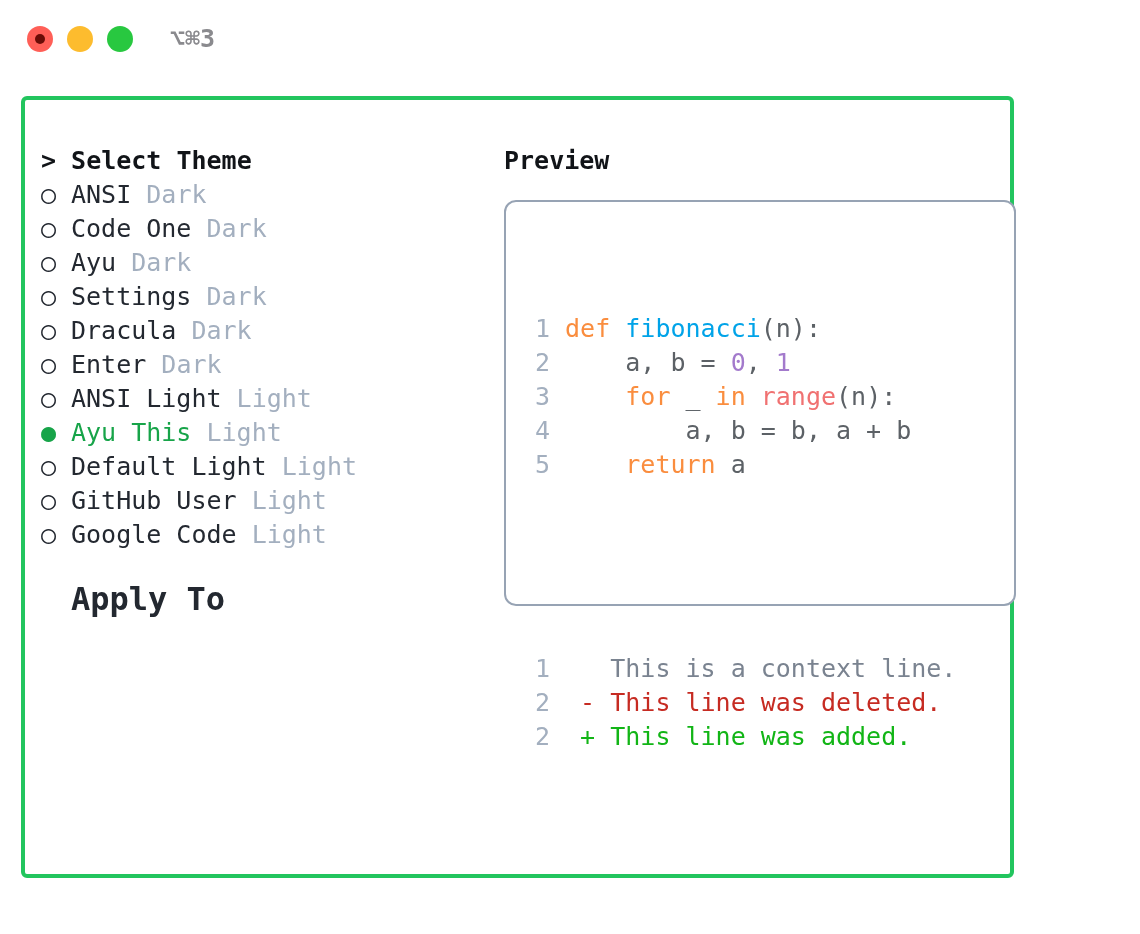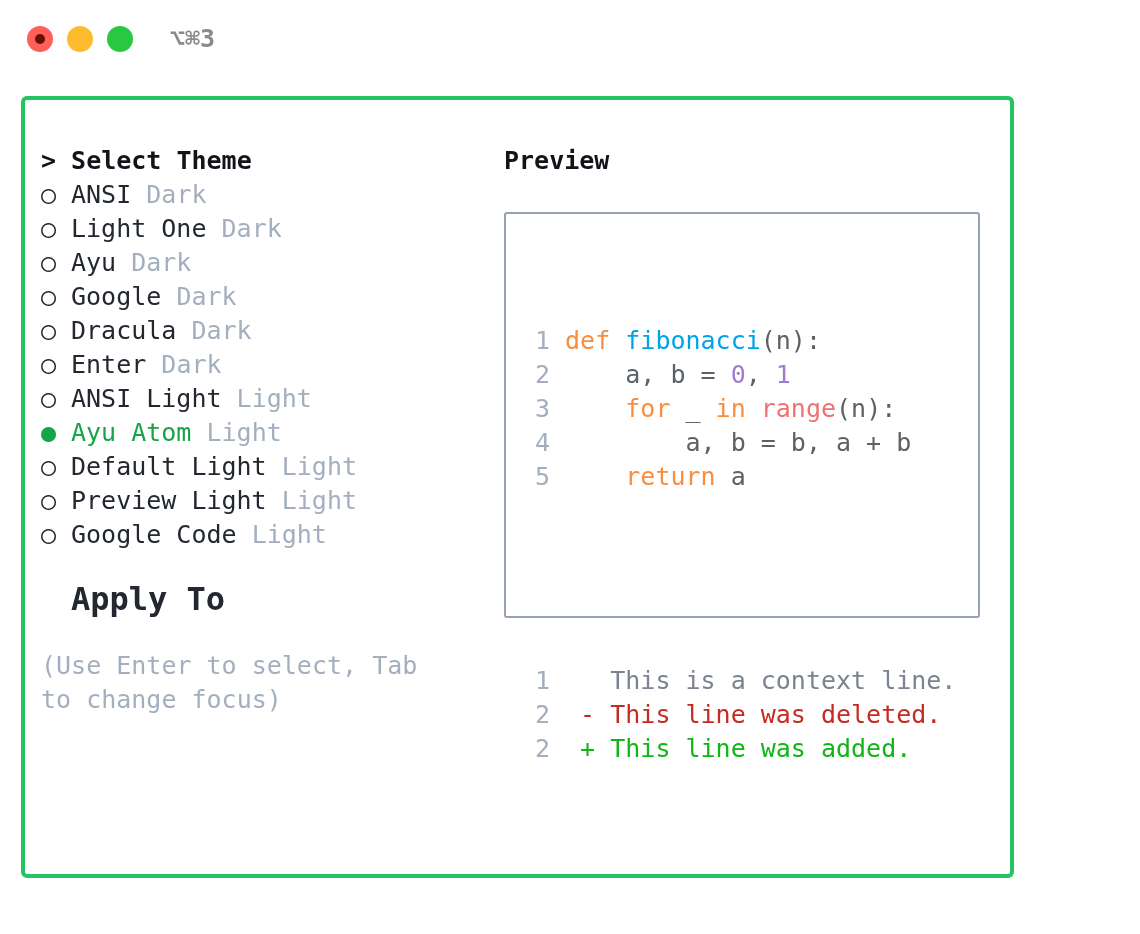--- a/index.html
+++ b/index.html
@@ -131,25 +131,25 @@
     width: 500px;
   }
   #preview-header {
     font-size: 25px;
     font-weight: bold;
     color: #111418;
     line-height: 34px;
     white-space: pre;
   }
   #preview-box {
-    margin-top: 34px;
-    width: 476px;
+    margin-top: 22px;
+    width: 512px;
     height: 406px;
     border: 2px solid #97A3B4;
-    border-radius: 3px;
+    border-radius: 12px;
     box-sizing: border-box;
     background: #ffffff;
     position: relative;
   }
   #code-area {
     position: absolute;
     left: 14px;
     top: 42px;
     font-size: 25px;
     line-height: 34px;
@@ -186,37 +186,36 @@
     <div class="traffic-dot" id="dot-max"></div>
     <div id="shortcut-label">⌥⌘3</div>
   </div>
 
   <div id="main-panel">
 
     <div id="theme-column">
       <div class="row" id="theme-header">&gt; Select Theme</div>
       <div id="theme-list">
           <div class="row"><span class="bullet">○</span><span class="item-label">ANSI</span><span> </span><span class="variant-label">Dark</span></div>
-          <div class="row"><span class="bullet">○</span><span class="item-label">Light One</span><span> </span><span class="variant-label">Dark</span></div>
+          <div class="row"><span class="bullet">○</span><span class="item-label">Code One</span><span> </span><span class="variant-label">Dark</span></div>
           <div class="row"><span class="bullet">○</span><span class="item-label">Ayu</span><span> </span><span class="variant-label">Dark</span></div>
-          <div class="row"><span class="bullet">○</span><span class="item-label">Google</span><span> </span><span class="variant-label">Dark</span></div>
+          <div class="row"><span class="bullet">○</span><span class="item-label">Settings</span><span> </span><span class="variant-label">Dark</span></div>
           <div class="row"><span class="bullet">○</span><span class="item-label">Dracula</span><span> </span><span class="variant-label">Dark</span></div>
           <div class="row"><span class="bullet">○</span><span class="item-label">Enter</span><span> </span><span class="variant-label">Dark</span></div>
           <div class="row"><span class="bullet">○</span><span class="item-label">ANSI Light</span><span> </span><span class="variant-label">Light</span></div>
-          <div class="row selected"><span class="bullet selected">●</span><span class="item-label">Ayu Atom</span><span> </span><span class="variant-label">Light</span></div>
+          <div class="row selected"><span class="bullet selected">●</span><span class="item-label">Ayu This</span><span> </span><span class="variant-label">Light</span></div>
           <div class="row"><span class="bullet">○</span><span class="item-label">Default Light</span><span> </span><span class="variant-label">Light</span></div>
-          <div class="row"><span class="bullet">○</span><span class="item-label">Preview Light</span><span> </span><span class="variant-label">Light</span></div>
+          <div class="row"><span class="bullet">○</span><span class="item-label">GitHub User</span><span> </span><span class="variant-label">Light</span></div>
           <div class="row"><span class="bullet">○</span><span class="item-label">Google Code</span><span> </span><span class="variant-label">Light</span></div>
         </div>
 
       <div id="apply-section">
         <div id="apply-header">Apply To</div>
       </div>
 
-      <div id="hint-text">(Use Enter to select, Tab to change focus)</div>
     </div>
 
     <div id="preview-column">
       <div id="preview-header">Preview</div>
       <div id="preview-box">
         <div id="code-area">
           <div id="code-lines"><div class="code-line"><span class="ln">1</span><span> </span><span class="tok-kw">def </span><span class="tok-fn">fibonacci</span><span class="tok-plain">(n):</span></div><div class="code-line"><span class="ln">2</span><span> </span><span class="tok-plain">    a, b = </span><span class="tok-num">0</span><span class="tok-plain">, </span><span class="tok-num">1</span></div><div class="code-line"><span class="ln">3</span><span> </span><span class="tok-plain">    </span><span class="tok-kw">for</span><span class="tok-plain"> _ </span><span class="tok-kw">in</span><span class="tok-plain"> </span><span class="tok-bi">range</span><span class="tok-plain">(n):</span></div><div class="code-line"><span class="ln">4</span><span> </span><span class="tok-plain">        a, b = b, a + b</span></div><div class="code-line"><span class="ln">5</span><span> </span><span class="tok-plain">    </span><span class="tok-kw">return</span><span class="tok-plain"> a</span></div></div>
           <div class="gap-line"></div>
           <div id="diff-lines"><div class="code-line"><span class="ln">1</span><span>  </span><span class="diff-ctx"> </span><span class="diff-ctx"> This is a context line.</span></div><div class="code-line"><span class="ln">2</span><span>  </span><span class="diff-del">-</span><span class="diff-del"> This line was deleted.</span></div><div class="code-line"><span class="ln">2</span><span>  </span><span class="diff-add">+</span><span class="diff-add"> This line was added.</span></div></div>
         </div>

